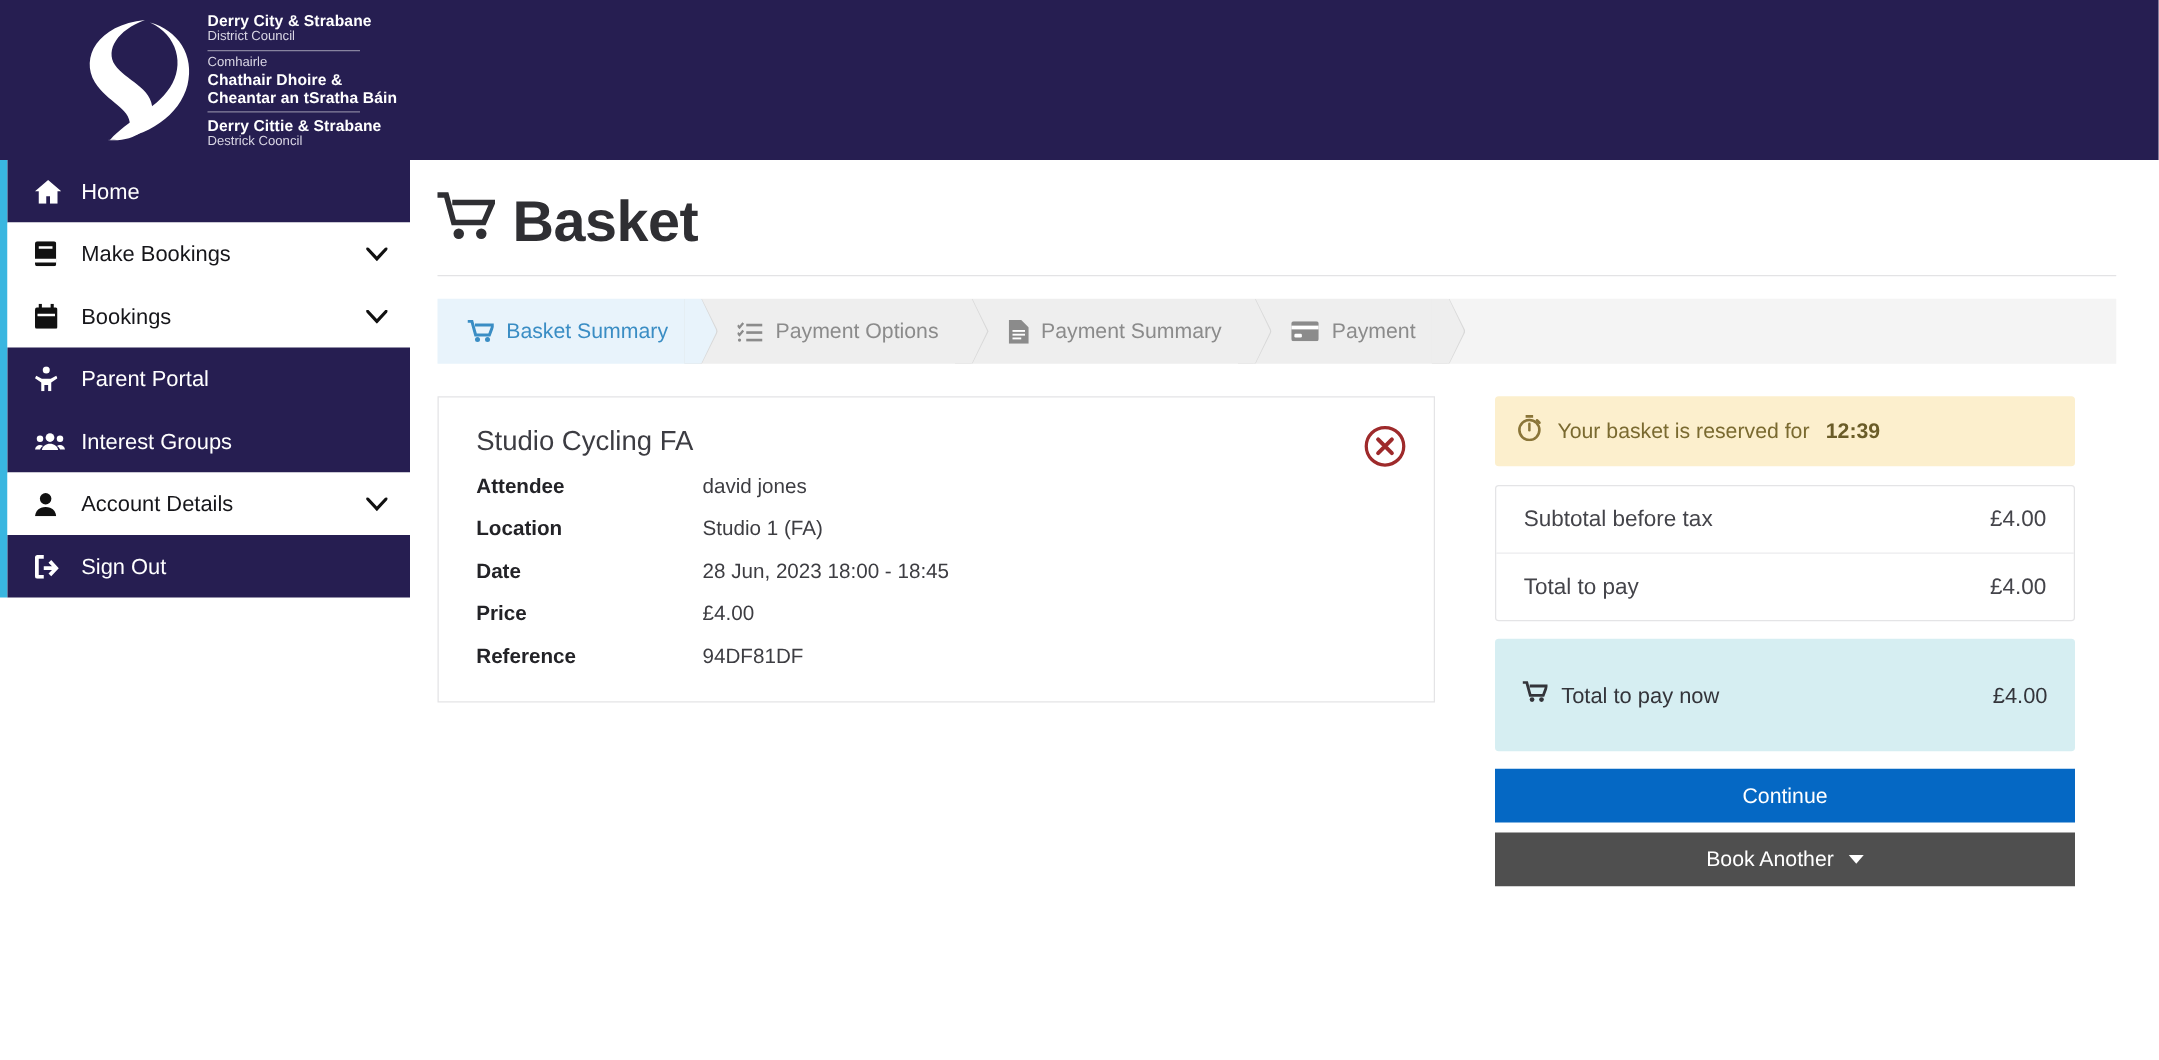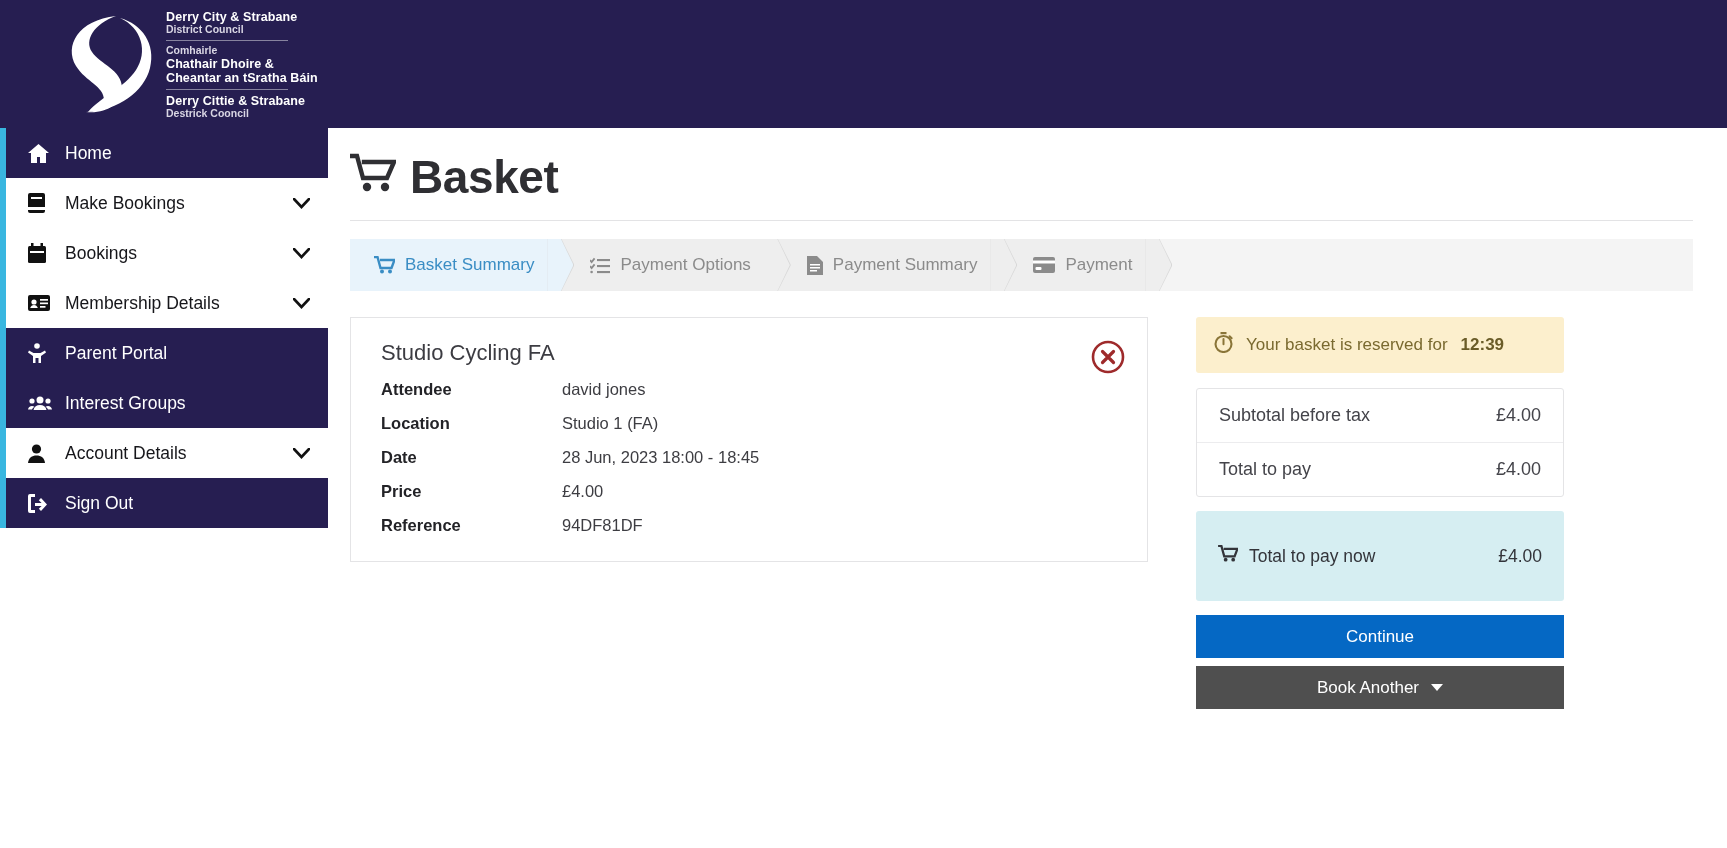--- a/index.html
+++ b/index.html
@@ -17,21 +17,21 @@
     background: #261e51;
     display: flex;
     align-items: center;
     padding-left: 48px;
   }
   .logo-wrap { display: flex; align-items: center; gap: 10px; }
   .logo-mark { width: 108px; height: 104px; flex: none; }
   .logo-text { color: #ffffff; line-height: 1.12; padding-top: 2px; }
   .logo-rule { border-top: 1px solid rgba(255,255,255,0.45); margin: 4px 0 4px; width: 122px; }
   .lt-strong { font-size: 12.5px; font-weight: bold; letter-spacing: .1px; }
-  .lt-light  { font-size: 10.5px; font-weight: bold; color: #d9d6e4; }
+  .lt-light  { font-size: 10.5px; font-weight: normal; color: #d9d6e4; }
 
   
   .body-row { display: flex; height: 720px; align-items: flex-start; }
 
   
   .sidebar {
     width: 328px; flex: none;
     border-left: 6px solid #39b6e0;
     background: #ffffff;
   }
@@ -93,21 +93,21 @@
     clip-path: polygon(0 0, 52% 0, 100% 50%, 52% 100%, 0 100%);
     z-index: 1;
   }
   .step.fill { flex: 1; background: #f4f4f4; }
   .step.fill::after, .step.fill::before { display: none; }
   .step-ico { display: inline-flex; align-items: center; }
 
   
   .cols { display: flex; gap: 48px; align-items: flex-start; }
   .col-left { width: 798px; flex: none; }
-  .col-right { width: 368px; flex: none; }
+  .col-right { width: 464px; flex: none; }
 
   .card {
     border: 1px solid #e4e4e6;
     background: #fff;
     padding: 22px 26px 26px 30px;
     position: relative;
   }
   .card-title { font-size: 22px; color: #3c3c42; margin-bottom: 14px; }
   .remove-btn {
     position: absolute; top: 22px; right: 22px;
@@ -230,38 +230,20 @@
           </svg>
       </span>
       <span class="nav-label">Bookings</span>
       <span class="nav-chev">
         <svg width="17" height="11" viewBox="0 0 17 11">
             <path d="M1 1l7.5 8L16 1" stroke="#111" stroke-width="2.6" fill="none" stroke-linecap="round"></path>
           </svg>
       </span>
     </div>
 
-    <div class="nav-item light">
-      <span class="nav-ico">
-        <svg width="22" height="16" viewBox="0 0 22 16">
-            <rect x="0" y="0" width="22" height="16" rx="2" fill="#111"></rect>
-            <circle cx="6" cy="7" r="2.6" fill="#fff"></circle>
-            <path d="M2.2 13c.6-2 2-3 3.8-3s3.2 1 3.8 3z" fill="#fff"></path>
-            <rect x="12" y="4" width="8" height="1.7" fill="#fff"></rect>
-            <rect x="12" y="7.5" width="8" height="1.7" fill="#fff"></rect>
-            <rect x="12" y="11" width="5.5" height="1.7" fill="#fff"></rect>
-          </svg>
-      </span>
-      <span class="nav-label">Membership Details</span>
-      <span class="nav-chev">
-        <svg width="17" height="11" viewBox="0 0 17 11">
-            <path d="M1 1l7.5 8L16 1" stroke="#111" stroke-width="2.6" fill="none" stroke-linecap="round"></path>
-          </svg>
-      </span>
-    </div>
 
     <div class="nav-item dark">
       <span class="nav-ico">
         <svg width="18" height="20" viewBox="0 0 18 20">
             <circle cx="9" cy="3" r="2.8" fill="#fff"></circle>
             <path d="M1 7.5 L5.5 10 h7 L17 7.5 l1 2 L13 13 v7 h-2.5v-5h-3v5H5v-7L0 9.5z" fill="#fff"></path>
           </svg>
       </span>
       <span class="nav-label">Parent Portal</span>
     </div>

